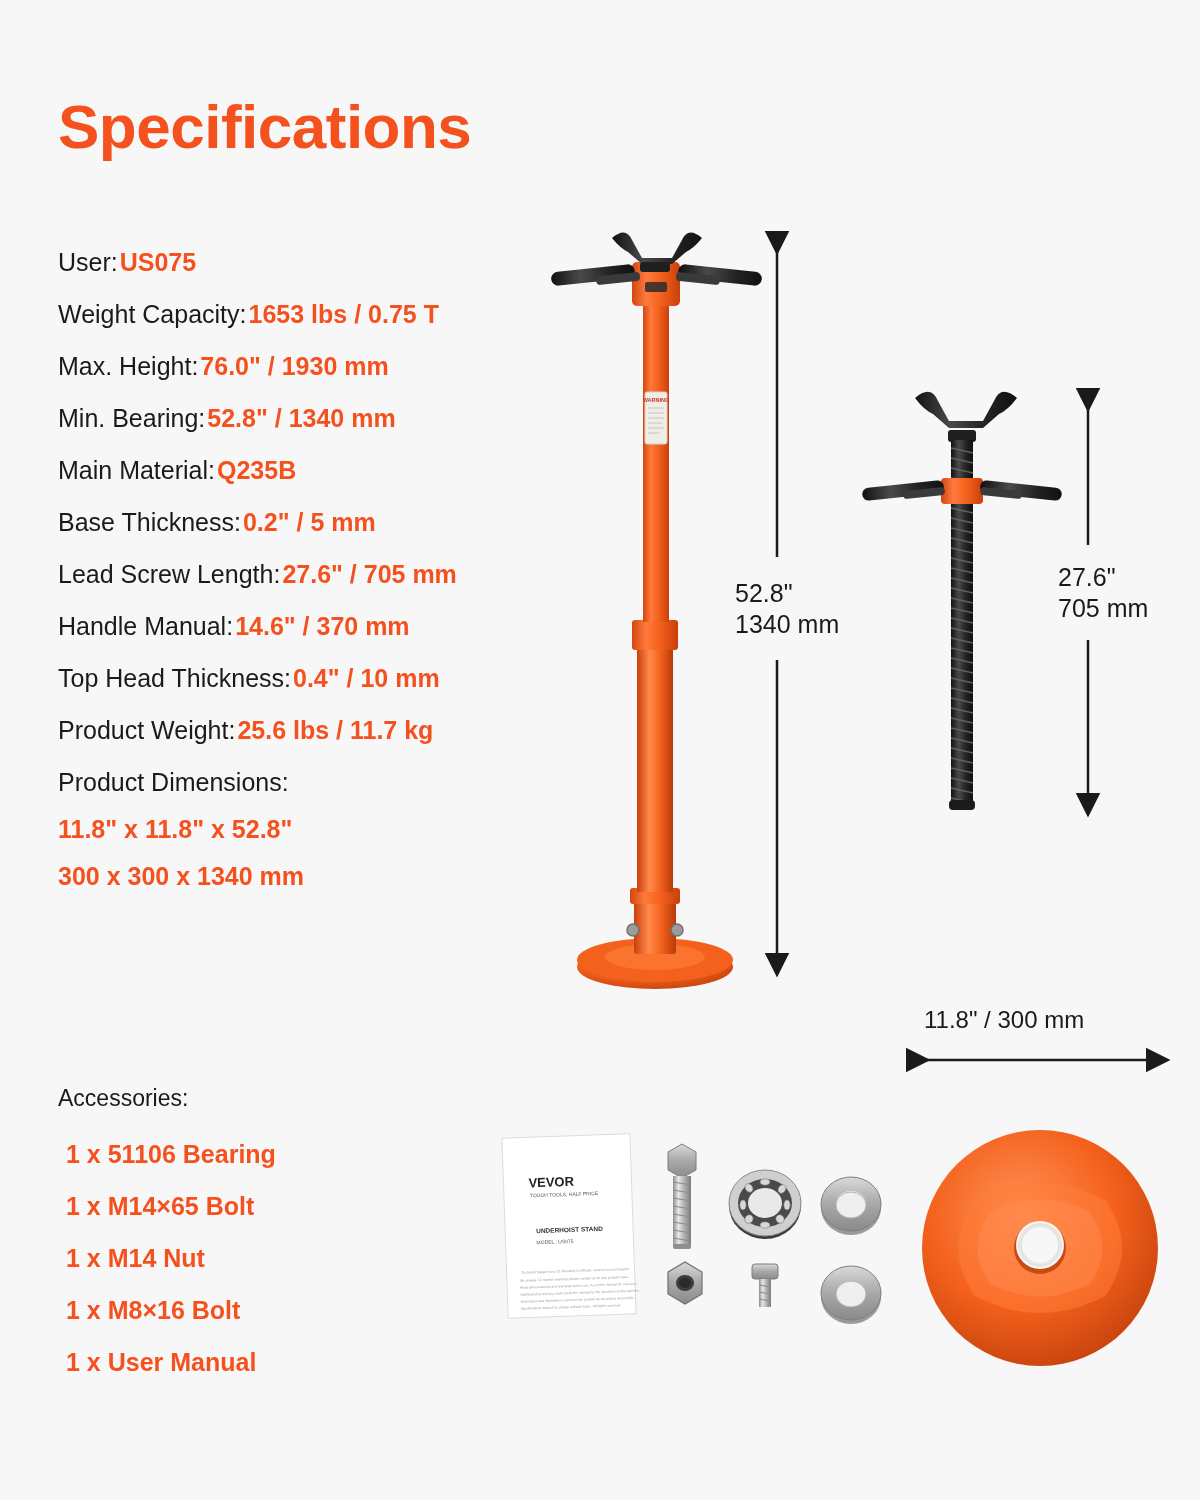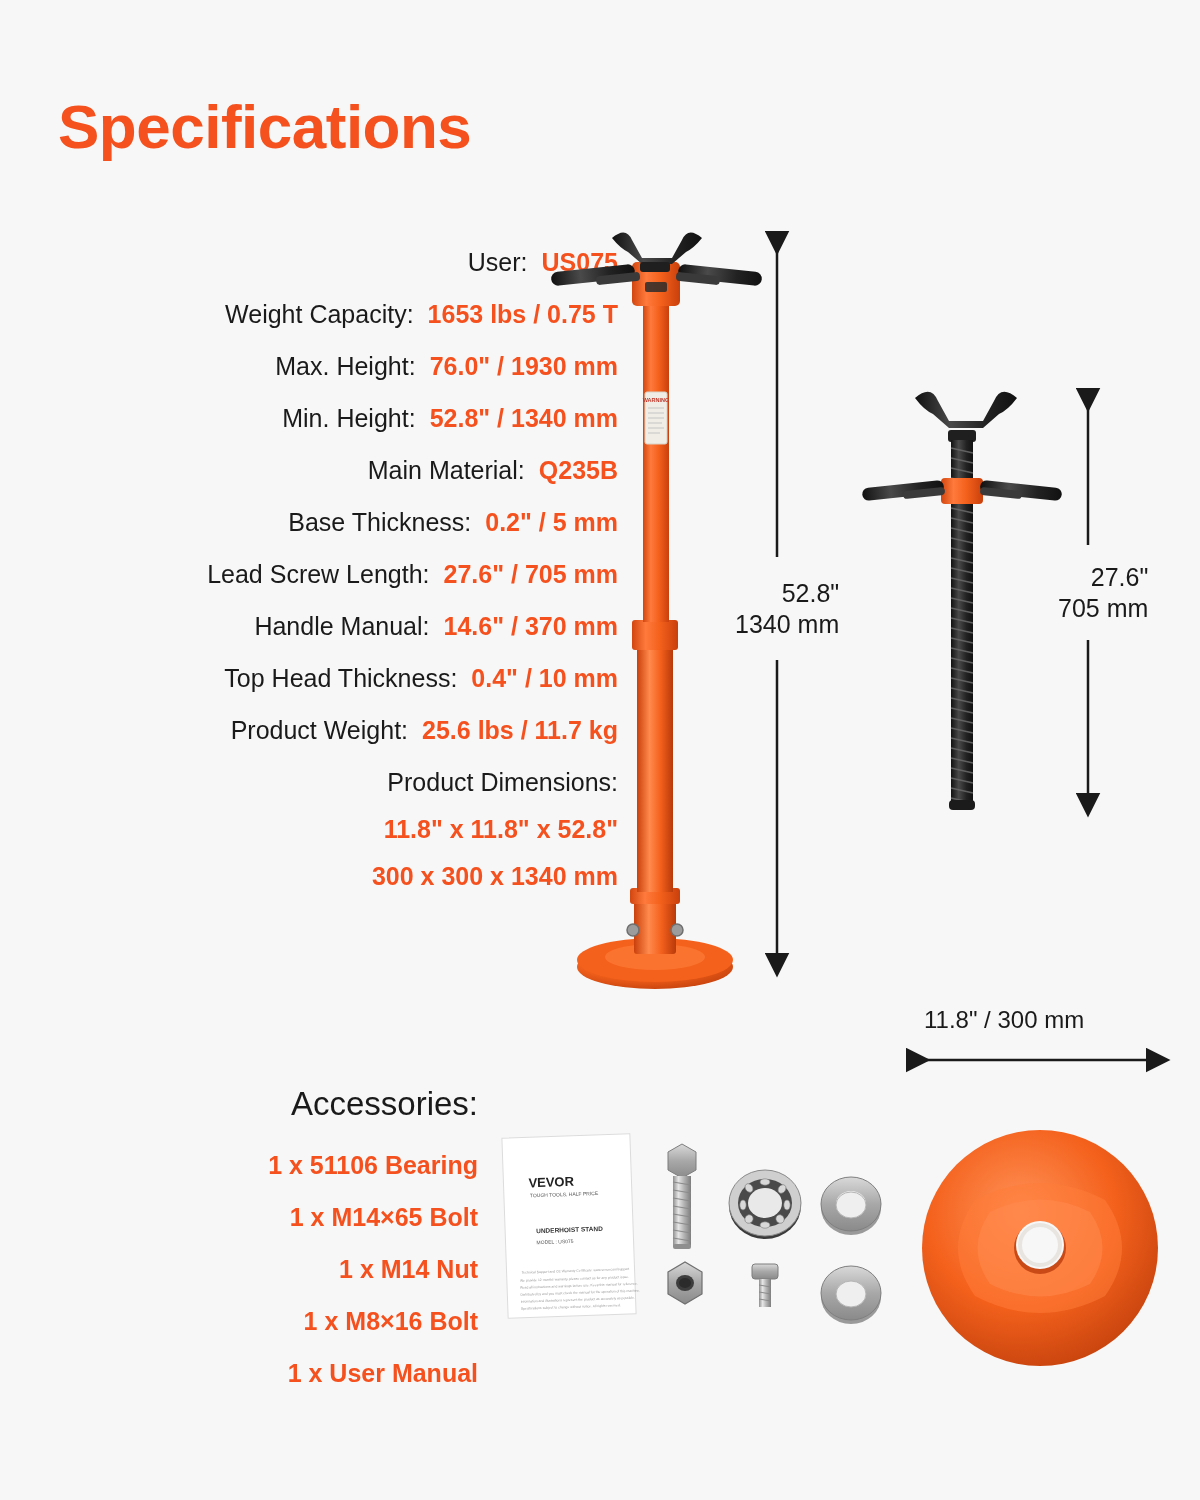--- a/index.html
+++ b/index.html
@@ -6,21 +6,21 @@
   html, body { margin: 0; padding: 0; }
   body {
     width: 1200px;
     height: 1500px;
     background: #f7f7f7;
     font-family: "Liberation Sans", sans-serif;
     color: #1a1a1a;
     position: relative;
     overflow: hidden;
   }
-  .page { position: relative; width: 1200px; height: 1500px; text-align: right; }
+  .page { position: relative; width: 1200px; height: 1500px; }
 
   
   .title {
     position: absolute;
     left: 58px;
     top: 96px;
     font-size: 62px;
     font-weight: 700;
     color: #f4511e;
     letter-spacing: -0.5px;
@@ -34,33 +34,33 @@
     top: 250px;
     width: 560px;
   }
   .spec-row {
     font-size: 25px;
     line-height: 1.0;
     margin-bottom: 27px;
     white-space: nowrap;
   }
   .spec-label { color: #1a1a1a; font-weight: 400; }
-  .spec-value { color: #f4511e; font-weight: 700; margin-left: 14px; }
+  .spec-value { color: #f4511e; font-weight: 700; margin-left: 2px; }
   .spec-row.block { white-space: normal; margin-top: 8px; }
   .dim-line {
     color: #f4511e;
     font-weight: 700;
     font-size: 25px;
     line-height: 1.0;
     margin-top: 22px;
   }
 
   
   .acc-wrap { position: absolute; left: 58px; top: 1085px; width: 420px; }
-  .acc-title { font-size: 33px; color: #1a1a1a; margin-bottom: 30px; }
+  .acc-title { font-size: 23px; color: #1a1a1a; margin-bottom: 30px; }
   .acc-item {
     font-size: 25px;
     font-weight: 700;
     color: #f4511e;
     margin-bottom: 27px;
     line-height: 1;
     margin-left: 8px;
   }
 
   
@@ -93,21 +93,21 @@
 
     <div class="spec-row">
       <span class="spec-label">Weight Capacity:</span><span class="spec-value">1653 lbs / 0.75 T</span>
     </div>
 
     <div class="spec-row">
       <span class="spec-label">Max. Height:</span><span class="spec-value">76.0" / 1930 mm</span>
     </div>
 
     <div class="spec-row">
-      <span class="spec-label">Min. Height:</span><span class="spec-value">52.8" / 1340 mm</span>
+      <span class="spec-label">Min. Bearing:</span><span class="spec-value">52.8" / 1340 mm</span>
     </div>
 
     <div class="spec-row">
       <span class="spec-label">Main Material:</span><span class="spec-value">Q235B</span>
     </div>
 
     <div class="spec-row">
       <span class="spec-label">Base Thickness:</span><span class="spec-value">0.2" / 5 mm</span>
     </div>
 

